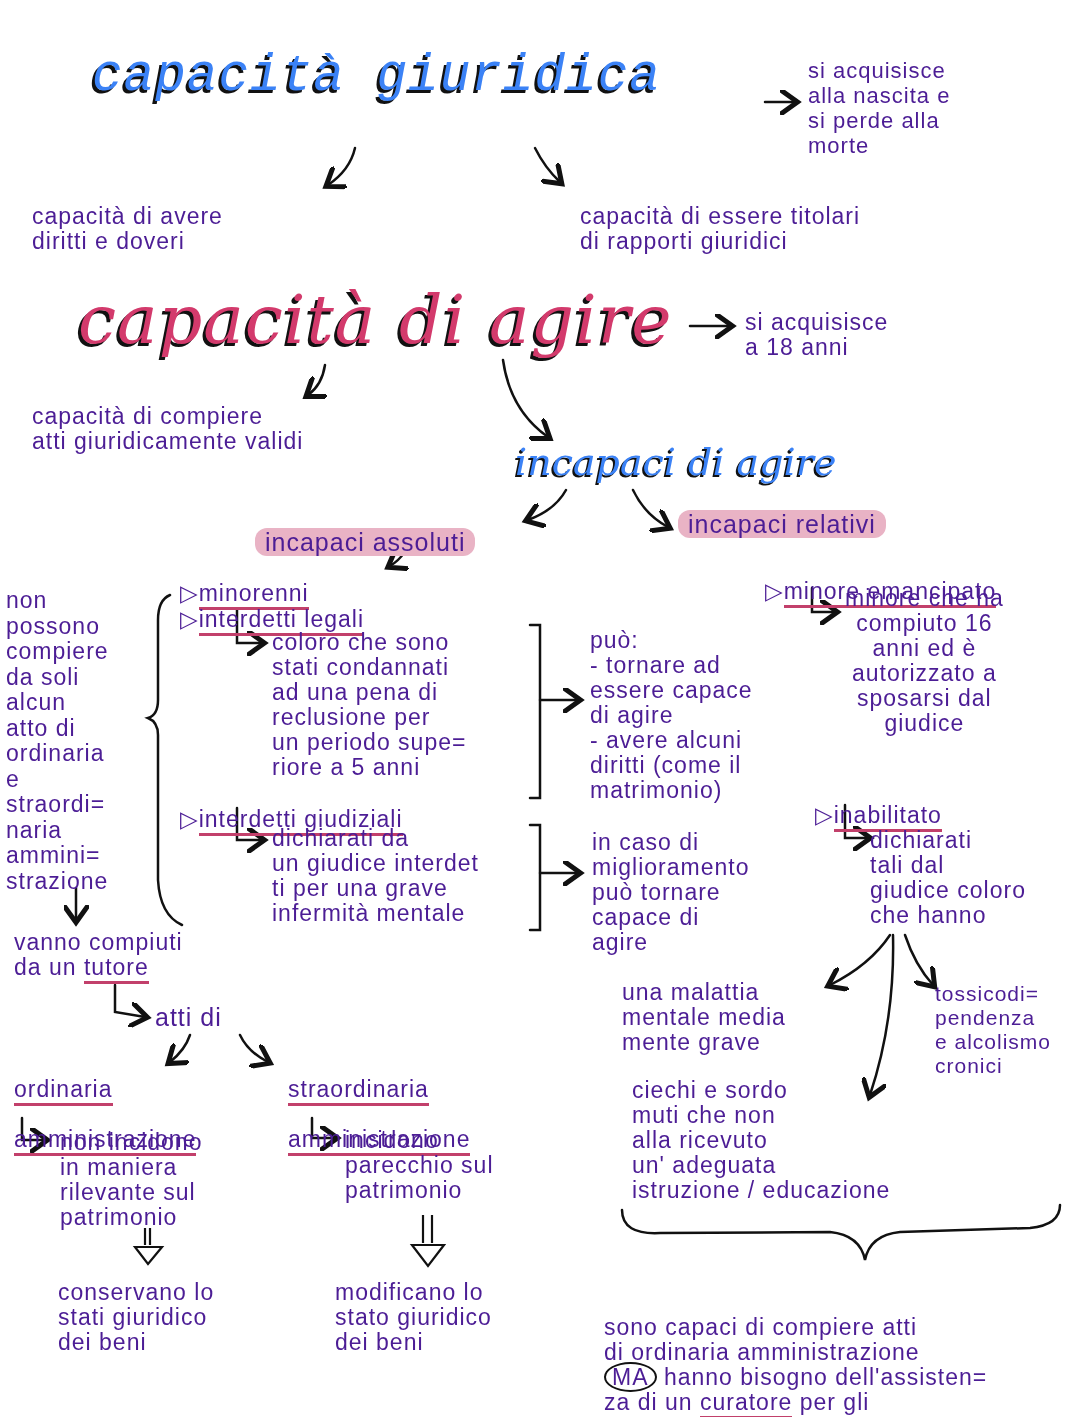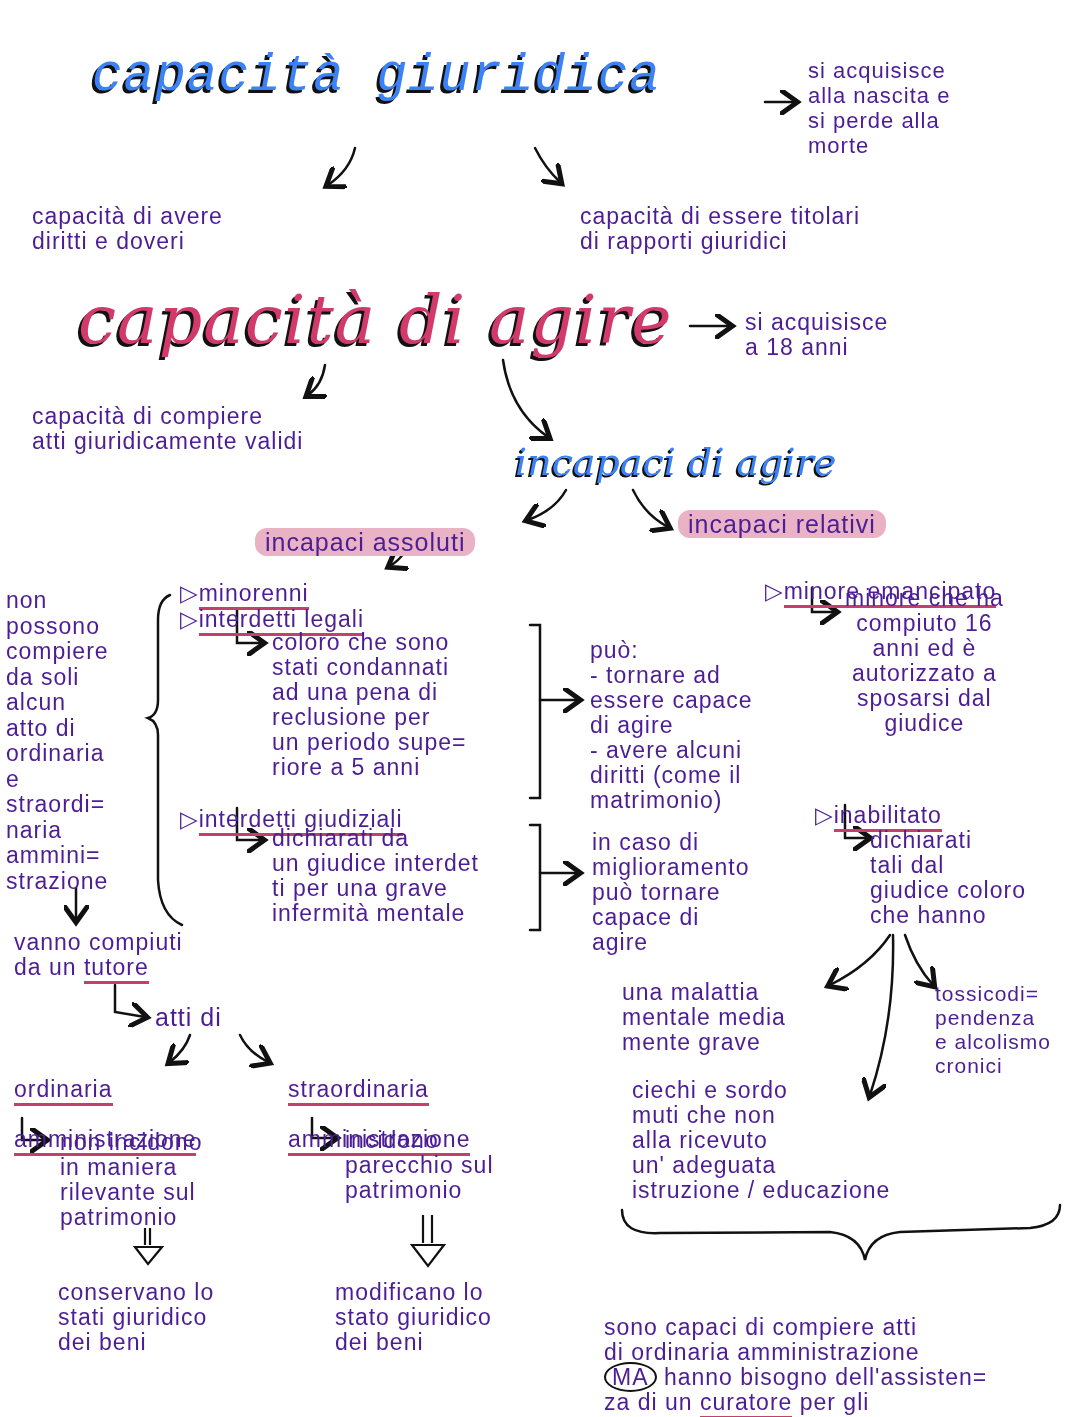--- a/index.html
+++ b/index.html
@@ -114,21 +114,21 @@
 reclusione per
 un periodo supe=
 riore a 5 anni</div>
 <div class="abs hand" style="left:180px;top:782px;">
   <span>▷</span><span class="ul">interdetti giudiziali</span>
 </div>
 <div class="abs hand" style="left:272px;top:826px;">dichiarati da
 un giudice interdet
 ti per una grave
 infermità mentale</div>
-<div class="abs hand" style="left:590px;top:628px;margin-top:10px;">può:
+<div class="abs hand" style="left:590px;top:628px;">può:
 - tornare ad
   essere capace
   di agire
 - avere alcuni
   diritti (come il
   matrimonio)</div>
 <div class="abs hand" style="left:592px;top:830px;">in caso di
 miglioramento
 può tornare
 capace di

